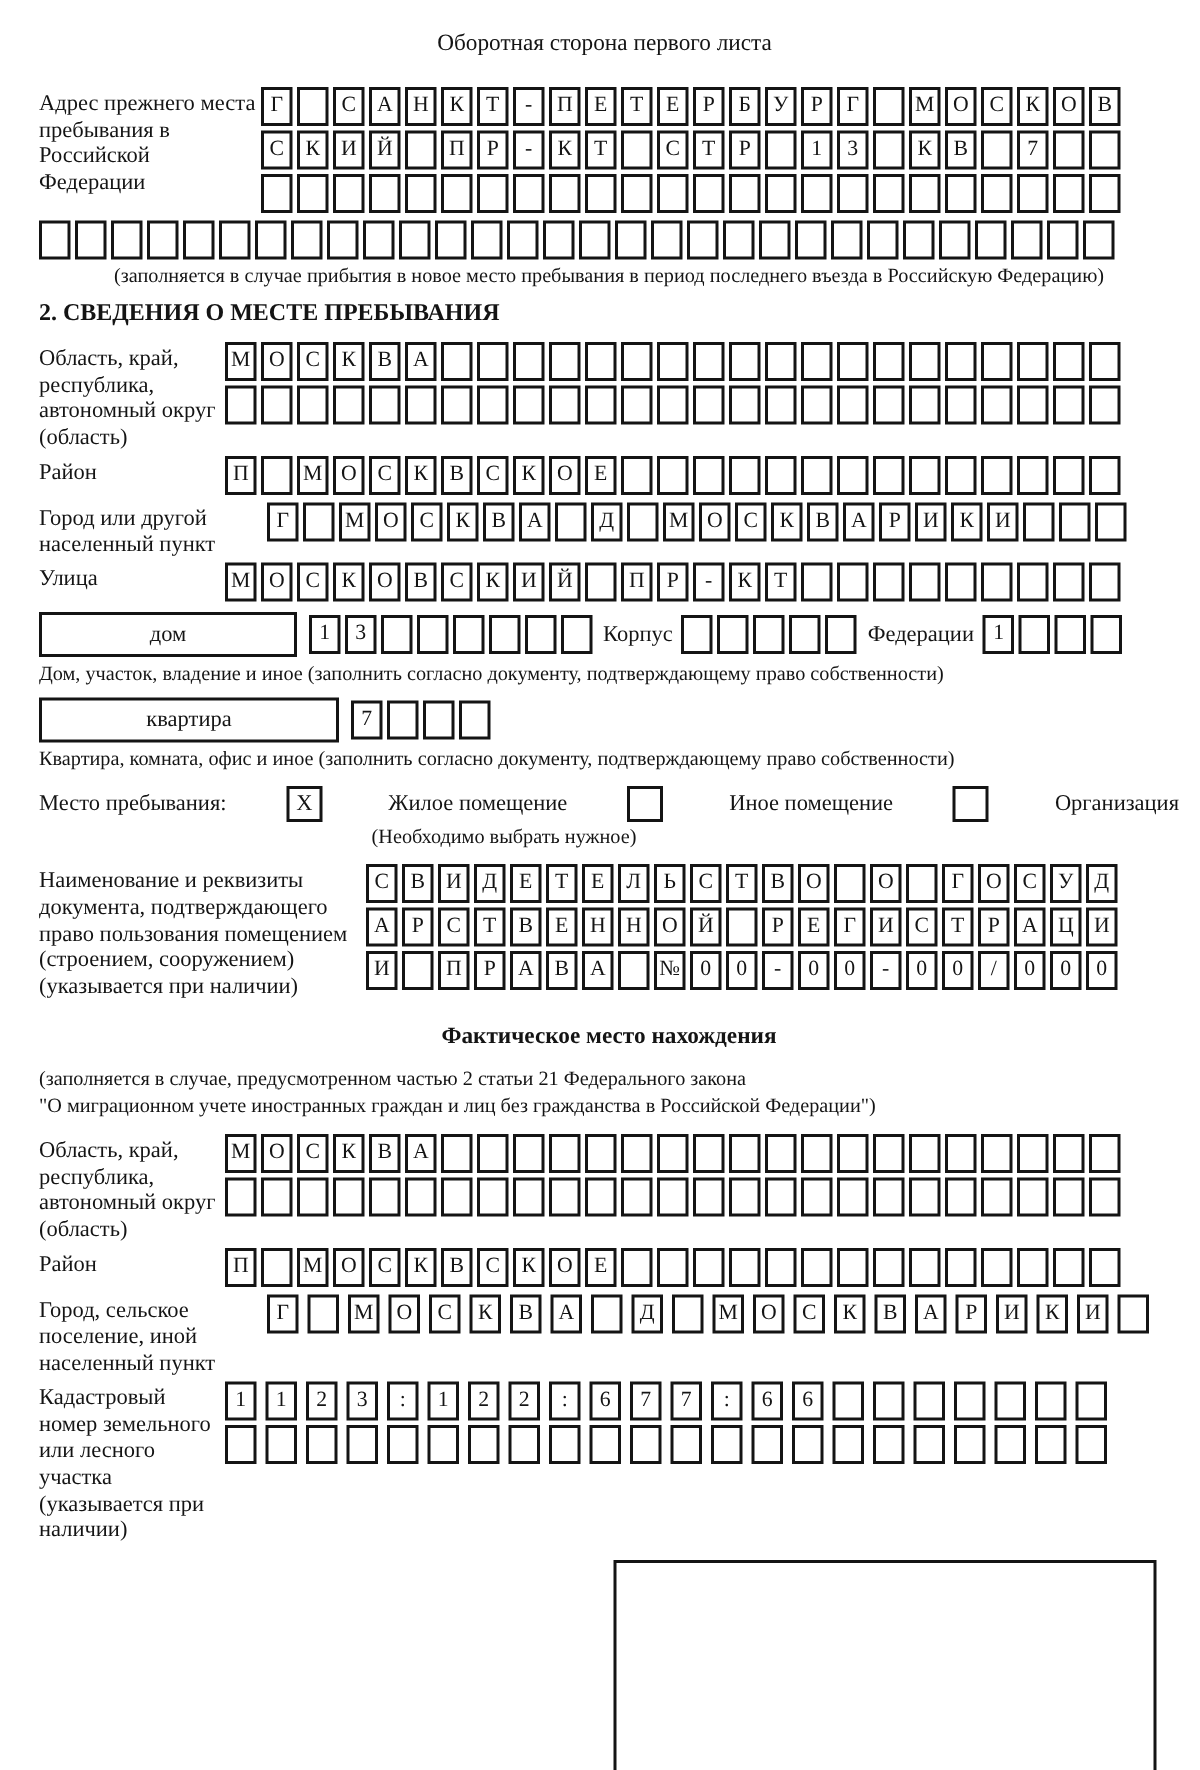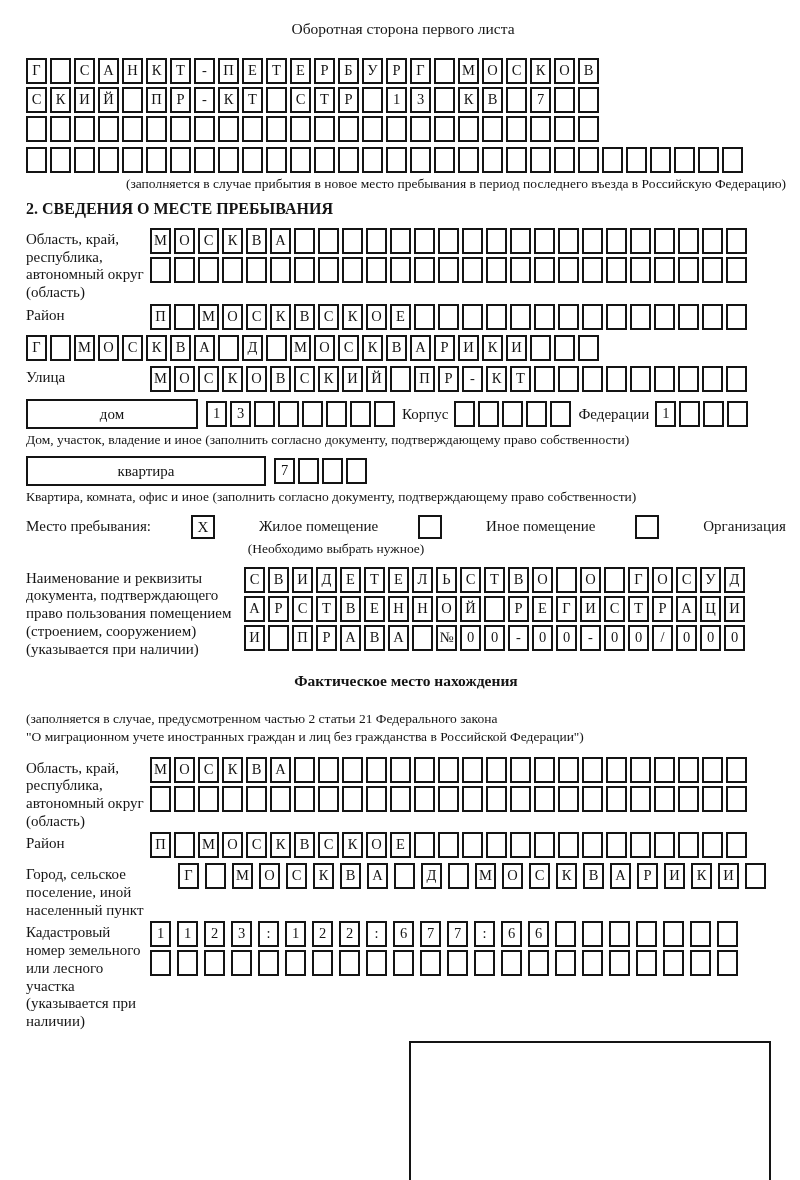--- a/index.html
+++ b/index.html
@@ -16,43 +16,44 @@
   .flabel{flex:0 0 auto;font-size:15px;line-height:1.18;padding-top:3px;}
   .w148{width:148px;} .w124{width:124px;} .w152{width:152px;} .w218{width:218px;}
   .gridcol{display:flex;flex-direction:column;}
   .grid{display:flex;flex-wrap:nowrap;margin-bottom:3px;}
   .cell{
     box-sizing:border-box;flex:0 0 auto;
     width:21px;height:26px;border:2px solid #141414;margin-right:3px;
     text-align:center;line-height:21px;font-size:14.5px;
   }
   .g6 .cell{margin-right:6px;}
-  .note{font-size:13.5px;text-align:right;margin:3px 0 8px;}
+  .note{font-size:13.5px;text-align:center;margin:3px 0 8px;}
   .note-left{font-size:13.5px;margin:1px 0 8px;}
   .sec-title{text-align:left;font-weight:bold;font-size:16px;margin:8px 0 10px;}
   .wide-box{box-sizing:border-box;border:2px solid #141414;height:30px;line-height:26px;text-align:center;font-size:15px;flex:0 0 auto;}
   .dom{width:172px;margin-right:8px;}
-  .kvartira{width:240px;margin-right:8px;}
+  .kvartira{width:200px;margin-right:8px;}
   .hcells{padding-top:2px;}
   .inline-label{font-size:15px;line-height:30px;margin:0 6px 0 4px;flex:0 0 auto;}
   .stay-row{display:flex;align-items:center;margin:10px 0 2px;justify-content:space-between;}
   .checkbox{box-sizing:border-box;width:24px;height:24px;border:2px solid #141414;text-align:center;line-height:20px;font-size:15px;flex:0 0 auto;margin:0 14px 0 10px;}
   .opt{font-size:15px;flex:0 0 auto;}
   .chk-note{font-size:13.5px;text-align:center;width:540px;margin:2px 0 10px 40px;}
-  .fact-title{text-align:center;font-weight:bold;font-size:15.5px;margin:14px 0 20px;}
+  .fact-title{text-align:center;font-weight:bold;font-size:15.5px;margin:14px 0 10px;}
   .fact-note{font-size:13.5px;line-height:1.35;margin-bottom:10px;}
   .stamp-area{margin-left:368px;margin-top:10px;width:392px;}
   .stamp-box{width:358px;height:173px;border:2px solid #141414;margin:0 auto 8px;}
 </style>
 </head>
 <body>
 
 <div class="hdr">Оборотная сторона первого листа</div>
 
 <div class="frow">
+  <div class="flabel w148">Адрес прежнего места пребывания в Российской Федерации</div>
   <div class="gridcol">
     <div class="grid">
         <span class="cell">Г</span>
         <span class="cell"></span>
         <span class="cell">С</span>
         <span class="cell">А</span>
         <span class="cell">Н</span>
         <span class="cell">К</span>
         <span class="cell">Т</span>
         <span class="cell">-</span>
@@ -248,20 +249,21 @@
       <span class="cell"></span>
       <span class="cell"></span>
       <span class="cell"></span>
       <span class="cell"></span>
       <span class="cell"></span>
       <span class="cell"></span>
     </div>
 </div>
 
 <div class="frow">
+  <div class="flabel w152">Город или другой населенный пункт</div>
   <div class="grid">
       <span class="cell">Г</span>
       <span class="cell"></span>
       <span class="cell">М</span>
       <span class="cell">О</span>
       <span class="cell">С</span>
       <span class="cell">К</span>
       <span class="cell">В</span>
       <span class="cell">А</span>
       <span class="cell"></span>

